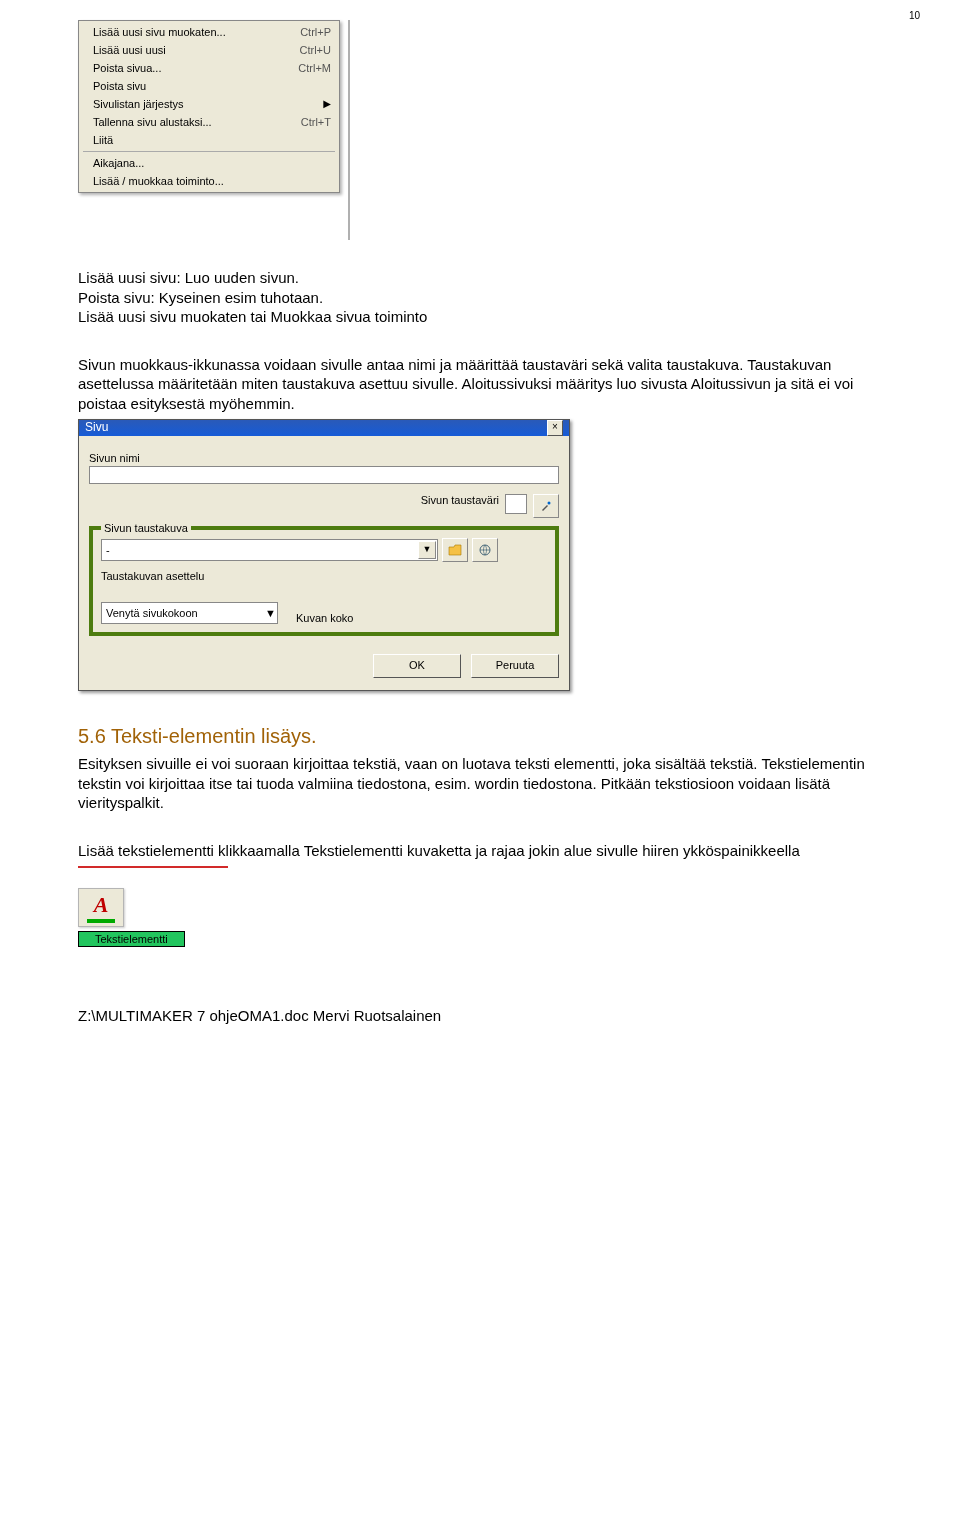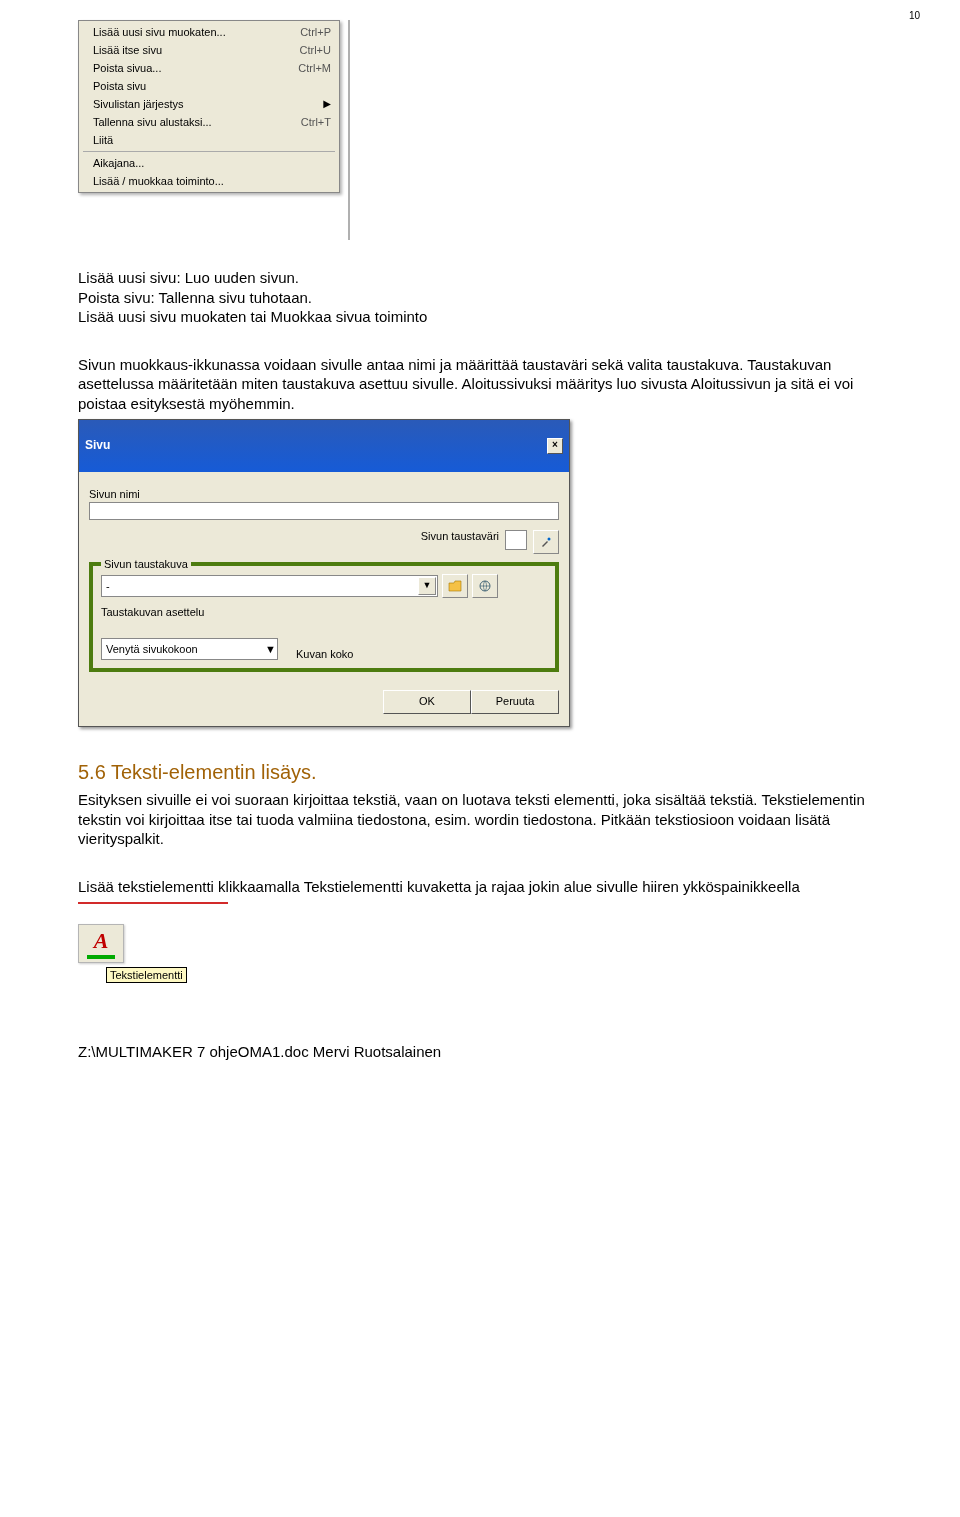--- a/index.html
+++ b/index.html
@@ -61,24 +61,24 @@
     margin-left: 48px;
     width: 490px;
     background: #ece9d8;
     border: 1px solid #555;
     box-shadow: 2px 2px 3px rgba(0,0,0,0.4);
     font-size: 11px;
   }
   .dialog-title {
     background: linear-gradient(#2a5ab8, #165bd7);
     color: #fff;
-    padding: 18px 6px;
+    padding: 0 6px;
     display: flex;
     justify-content: space-between;
-    font-weight: bold;
+    font-weight: normal;
     font-size: 12px;
     gap: 12px;
   }
   .dialog-close {
     width: 14px; height: 14px;
     background: #ece9d8;
     border: 1px solid #fff;
     border-right-color:#555; border-bottom-color:#555;
     font-size: 10px;
     text-align: center;
@@ -160,21 +160,21 @@
   }
   .combo2-row {
     display:flex; gap:18px; align-items:flex-end; margin-top:20px;
   }
   .combo2 {
     display:flex; background:#fff; border:1px solid #888;
     height:20px; width:170px; align-items:center; justify-content:space-between;
     padding:0 1px 0 4px;
   }
   .btn-row {
-    display:flex; justify-content:flex-end; margin-top:18px;
+    display:flex; justify-content:flex-end; gap:10px; margin-top:18px;
   }
   .winbtn {
     width:86px; height:22px;
     background:#ece9d8;
     border:1px solid #555;
     border-top-color:#fff; border-left-color:#fff;
     text-align:center;
     font-size:11px;
     line-height:20px;
   }
@@ -197,26 +197,26 @@
     font-family: "Times New Roman", serif;
     font-size: 22px;
     font-weight: bold;
     font-style: italic;
     color: #c00000;
   }
   .toolbar-chip .green-bar {
     height:4px; width:28px; background:#0a0; margin:1px auto 0 auto;
   }
   .tooltip {
-    margin-left: 76px;
+    margin-left: 48px;
     margin-top: 4px;
     display:inline-block;
-    background:#fef9c3;
+    background:#22c55e;
     border:1px solid #000;
-    padding:1px 3px;
+    padding:1px 16px;
     font-size:11px;
   }
   .footer-line {
     margin: 60px 0 0 48px;
     font-size: 15px;
   }
   .red-underline {
     border-top: 2px solid #d22a2a;
     width: 150px;
     margin-left:48px;
@@ -228,21 +228,21 @@
 <div class="page">
   <div class="page-number">10</div>
 
   <div class="menu-row">
     <div class="menu-panel">
       <div class="menu-item">
         <span>Lisää uusi sivu muokaten...</span>
         <span class="shortcut">Ctrl+P</span>
       </div>
       <div class="menu-item">
-        <span>Lisää itse sivu</span>
+        <span>Lisää uusi uusi</span>
         <span class="shortcut">Ctrl+U</span>
       </div>
       <div class="menu-item">
         <span>Poista sivua...</span>
         <span class="shortcut">Ctrl+M</span>
       </div>
       <div class="menu-item">
         <span>Poista sivu</span>
         <span class="shortcut"></span>
       </div>
@@ -264,21 +264,21 @@
       </div>
       <div class="menu-item">
         <span>Lisää / muokkaa toiminto...</span>
       </div>
     </div>
     <div class="vertical-rule"></div>
   </div>
 
   <div class="text-block">
     <div>Lisää uusi sivu: Luo uuden sivun.</div>
-    <div>Poista sivu: Tallenna sivu tuhotaan.</div>
+    <div>Poista sivu: Kyseinen esim tuhotaan.</div>
     <div>Lisää uusi sivu muokaten tai Muokkaa sivua toiminto</div>
   </div>
 
   <div class="text-block">Sivun muokkaus-ikkunassa voidaan sivulle antaa nimi ja määrittää taustaväri sekä valita taustakuva. Taustakuvan asettelussa määritetään miten taustakuva asettuu sivulle. Aloitussivuksi määritys luo sivusta Aloitussivun ja sitä ei voi poistaa esityksestä myöhemmin.</div>
 
   <div class="dialog">
     <div class="dialog-title">
       <span>Sivu</span>
       <div class="dialog-close">×</div>
     </div>

